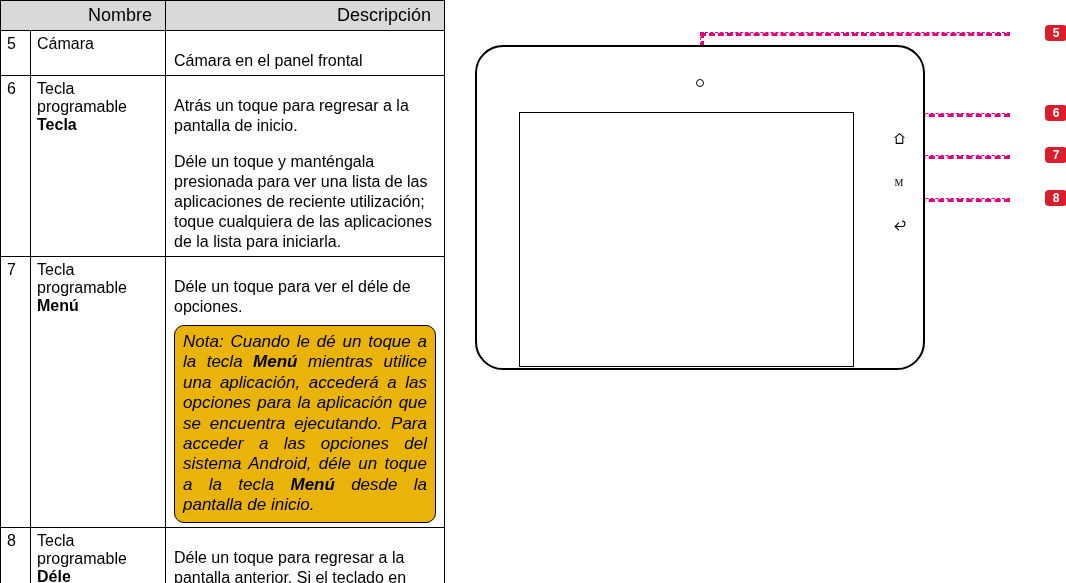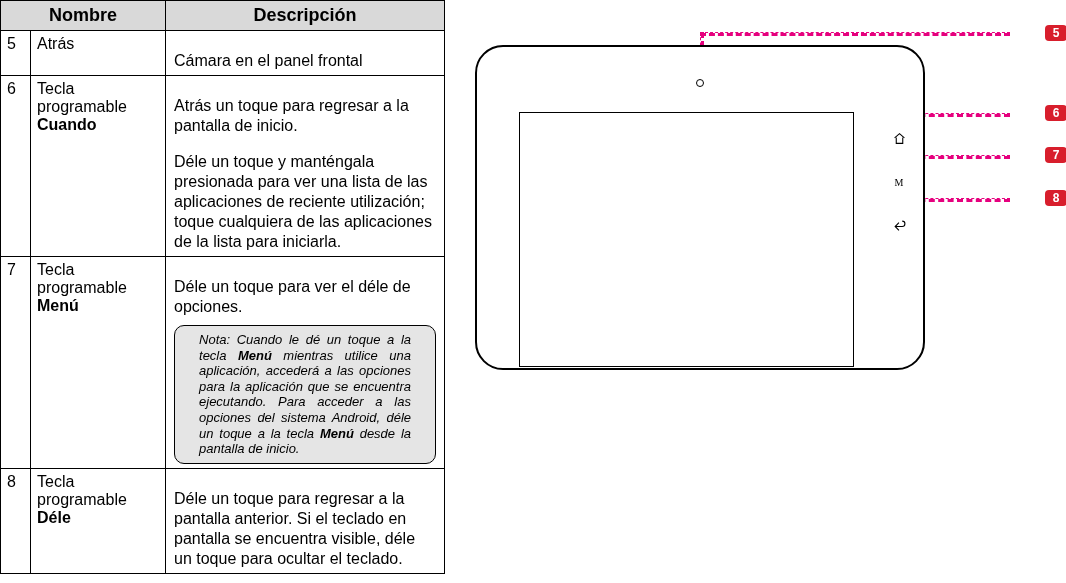--- a/index.html
+++ b/index.html
@@ -35,45 +35,45 @@
       width: 100%;
       table-layout: fixed;
     }
     th, td {
       border: 1px solid #000;
       vertical-align: top;
       text-align: left;
     }
     th {
       background: #d9d9d9;
-      font-weight: bold;
-      text-align: center;
+      font-weight: normal;
+      text-align: right;
       font-size: 18px;
-      padding: 4px 6px;
+      padding: 4px 13px;
     }
     col.num   { width: 30px; }
     col.name  { width: 135px; }
     col.desc  { width: auto; }
     td.num   { padding: 4px 6px; }
     td.name  { padding: 4px 6px; }
     td.desc  { padding: 4px 8px; }
     td.desc p { margin: 16px 0 8px 0; line-height: 1.25; }
     td.desc p:last-child { margin-bottom: 0; }
     .bold { font-weight: bold; }
 
     
     .note {
-      background: #e5e5e5;
+      background: #eab308;
       border: 1px solid #000;
       border-radius: 10px;
-      padding: 6px 24px;
+      padding: 6px 8px;
       margin-top: 6px;
       font-style: italic;
       line-height: 1.2;
-      font-size: 13px;
+      font-size: 17px;
       text-align: justify;
     }
     .note .nb { font-style: italic; font-weight: bold; }
 
     
     .tablet-wrap {
       position: relative;
       width: 570px;
       height: 400px;
     }
@@ -181,31 +181,31 @@
         <tr>
           <th colspan="2">Nombre</th>
           <th>Descripción</th>
         </tr>
       </thead>
       <tbody>
 
         <tr>
           <td class="num">5</td>
           <td class="name">
-            <span>Atrás</span>
+            <span>Cámara</span>
           </td>
           <td class="desc">
             <p>Cámara en el panel frontal</p>
           </td>
         </tr>
 
         <tr>
           <td class="num">6</td>
           <td class="name">
-            <span>Tecla programable </span><span class="bold">Cuando</span>
+            <span>Tecla programable </span><span class="bold">Tecla</span>
           </td>
           <td class="desc">
             <p>Atrás un toque para regresar a la pantalla de inicio.</p>
             <p>Déle un toque y manténgala presionada para ver una lista de las aplicaciones de reciente utilización; toque cualquiera de las aplicaciones de la lista para iniciarla.</p>
           </td>
         </tr>
 
         <tr>
           <td class="num">7</td>
           <td class="name">

